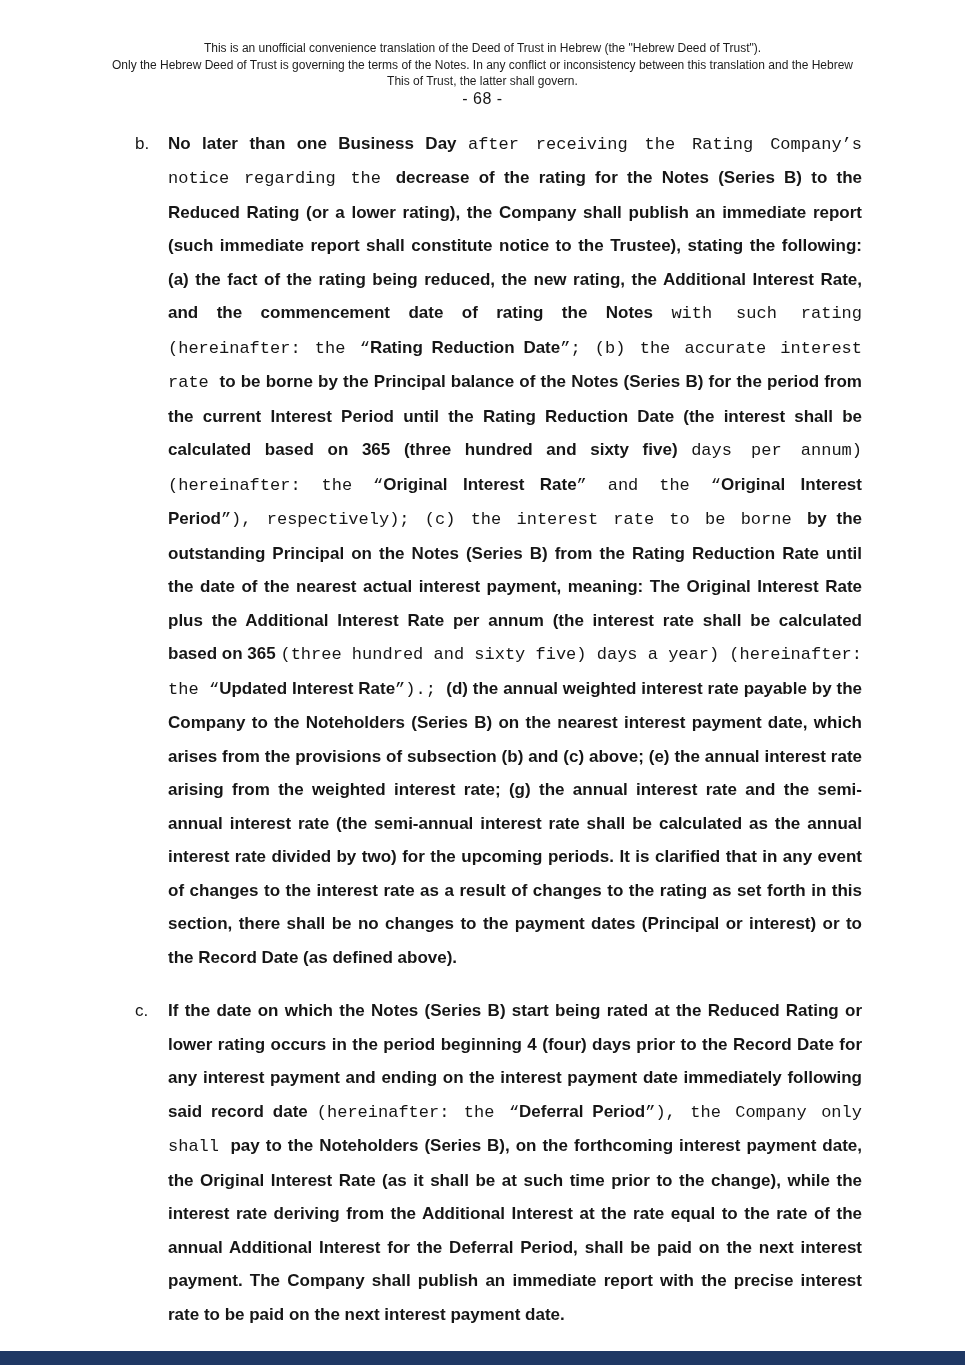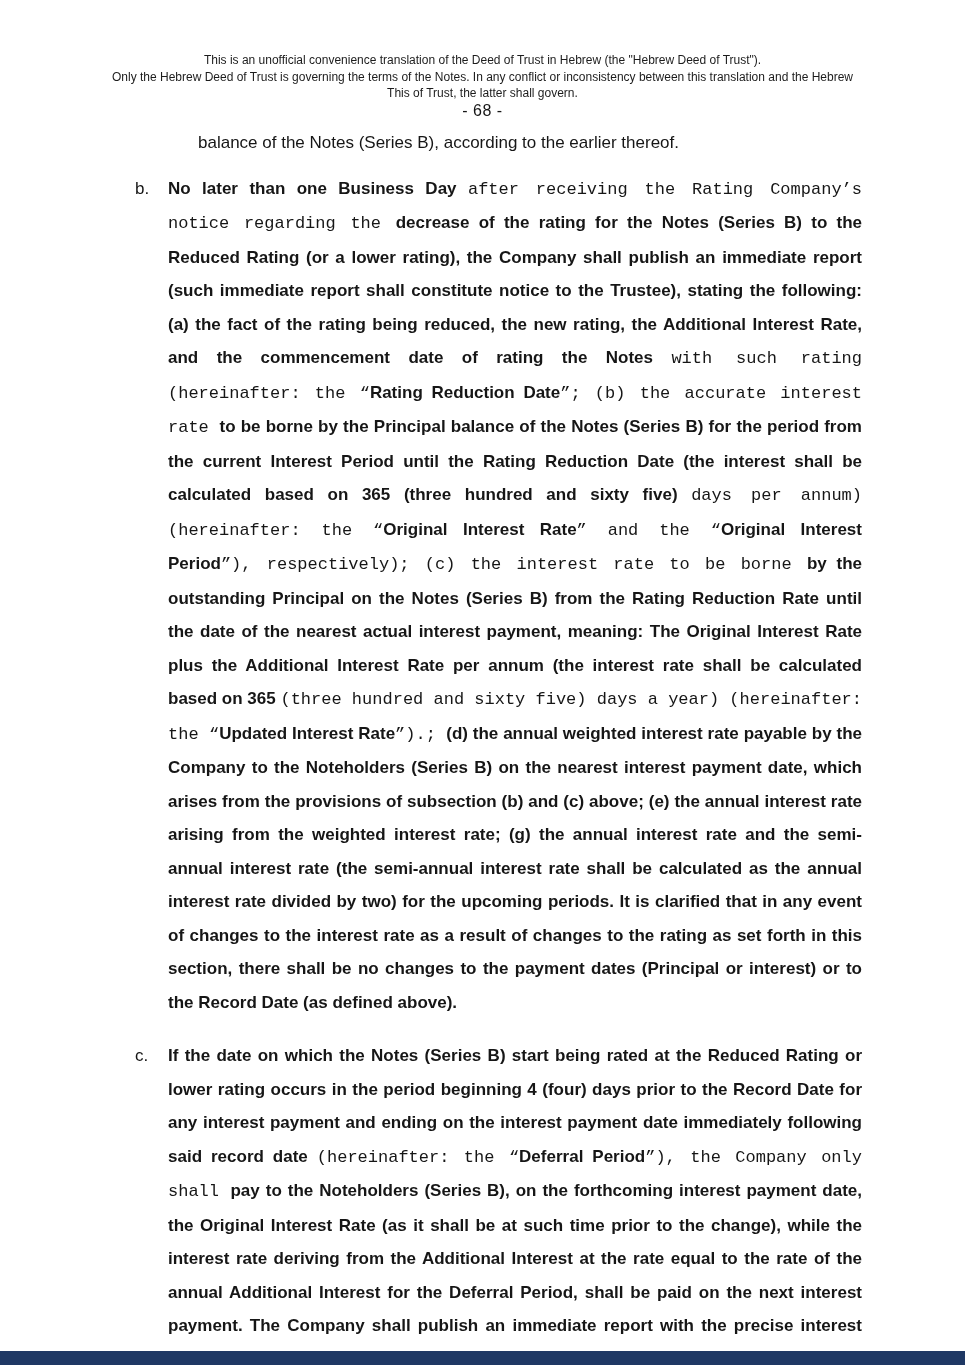--- a/index.html
+++ b/index.html
@@ -6,21 +6,21 @@
   .page {
     position: relative;
     width: 965px;
     height: 1365px;
     background: #ffffff;
     font-family: "Liberation Sans", sans-serif;
     color: #161616;
     overflow: hidden;
   }
   .disclaimer {
-    padding-top: 52px;
+    padding-top: 40px;
     text-align: center;
     font-size: 12px;
     line-height: 16.5px;
     color: #1c1c1c;
   }
   .disclaimer div { white-space: nowrap; }
   .page-number {
     text-align: center;
     font-size: 16px;
     letter-spacing: 0.5px;
@@ -69,21 +69,20 @@
 <div class="page">
 
   <div class="disclaimer">
     <div>This is an unofficial convenience translation of the Deed of Trust in Hebrew (the "Hebrew Deed of Trust").</div>
     <div>Only the Hebrew Deed of Trust is governing the terms of the Notes. In any conflict or inconsistency between this translation and the Hebrew</div>
     <div>This of Trust, the latter shall govern.</div>
   </div>
 
   <div class="page-number">- 68 -</div>
 
-  <div class="intro">balance of the Notes (Series B), according to the earlier thereof.</div>
 
   <div class="paras">
       <div class="para">
         <div class="para-label">b.</div>
         <div class="para-body"><span class="sans">No later than one Business Day </span><span class="serif">after receiving the Rating Company’s notice regarding the </span><span class="sans">decrease of the rating for the Notes (Series B) to the Reduced Rating (or a lower rating), the Company shall publish an immediate report (such immediate report shall constitute notice to the Trustee), stating the following: (a) the fact of the rating being reduced, the new rating, the Additional Interest Rate, and the commencement date of rating the Notes </span><span class="serif">with such rating (hereinafter: the “</span><span class="sans">Rating Reduction Date</span><span class="serif">”; (b) the accurate interest rate </span><span class="sans">to be borne by the Principal balance of the Notes (Series B) for the period from the current Interest Period until the Rating Reduction Date (the interest shall be calculated based on 365 (three hundred and sixty five) </span><span class="serif">days per annum) (hereinafter: the “</span><span class="sans">Original Interest Rate</span><span class="serif">” and the “</span><span class="sans">Original Interest Period</span><span class="serif">”), respectively); (c) the interest rate to be borne </span><span class="sans">by the outstanding Principal on the Notes (Series B) from the Rating Reduction Rate until the date of the nearest actual interest payment, meaning: The Original Interest Rate plus the Additional Interest Rate per annum (the interest rate shall be calculated based on 365 </span><span class="serif">(three hundred and sixty five) days a year) (hereinafter: the “</span><span class="sans">Updated Interest Rate</span><span class="serif">”).; </span><span class="sans">(d) the annual weighted interest rate payable by the Company to the Noteholders (Series B) on the nearest interest payment date, which arises from the provisions of subsection (b) and (c) above; (e) the annual interest rate arising from the weighted interest rate; (g) the annual interest rate and the semi-annual interest rate (the semi-annual interest rate shall be calculated as the annual interest rate divided by two) for the upcoming periods. It is clarified that in any event of changes to the interest rate as a result of changes to the rating as set forth in this section, there shall be no changes to the payment dates (Principal or interest) or to the Record Date (as defined above).</span></div>
       </div>
       <div class="para">
         <div class="para-label">c.</div>
         <div class="para-body"><span class="sans">If the date on which the Notes (Series B) start being rated at the Reduced Rating or lower rating occurs in the period beginning 4 (four) days prior to the Record Date for any interest payment and ending on the interest payment date immediately following said record date </span><span class="serif">(hereinafter: the “</span><span class="sans">Deferral Period</span><span class="serif">”), the Company only shall </span><span class="sans">pay to the Noteholders (Series B), on the forthcoming interest payment date, the Original Interest Rate (as it shall be at such time prior to the change), while the interest rate deriving from the Additional Interest at the rate equal to the rate of the annual Additional Interest for the Deferral Period, shall be paid on the next interest payment. The Company shall publish an immediate report with the precise interest rate to be paid on the next interest payment date.</span></div>
       </div>

